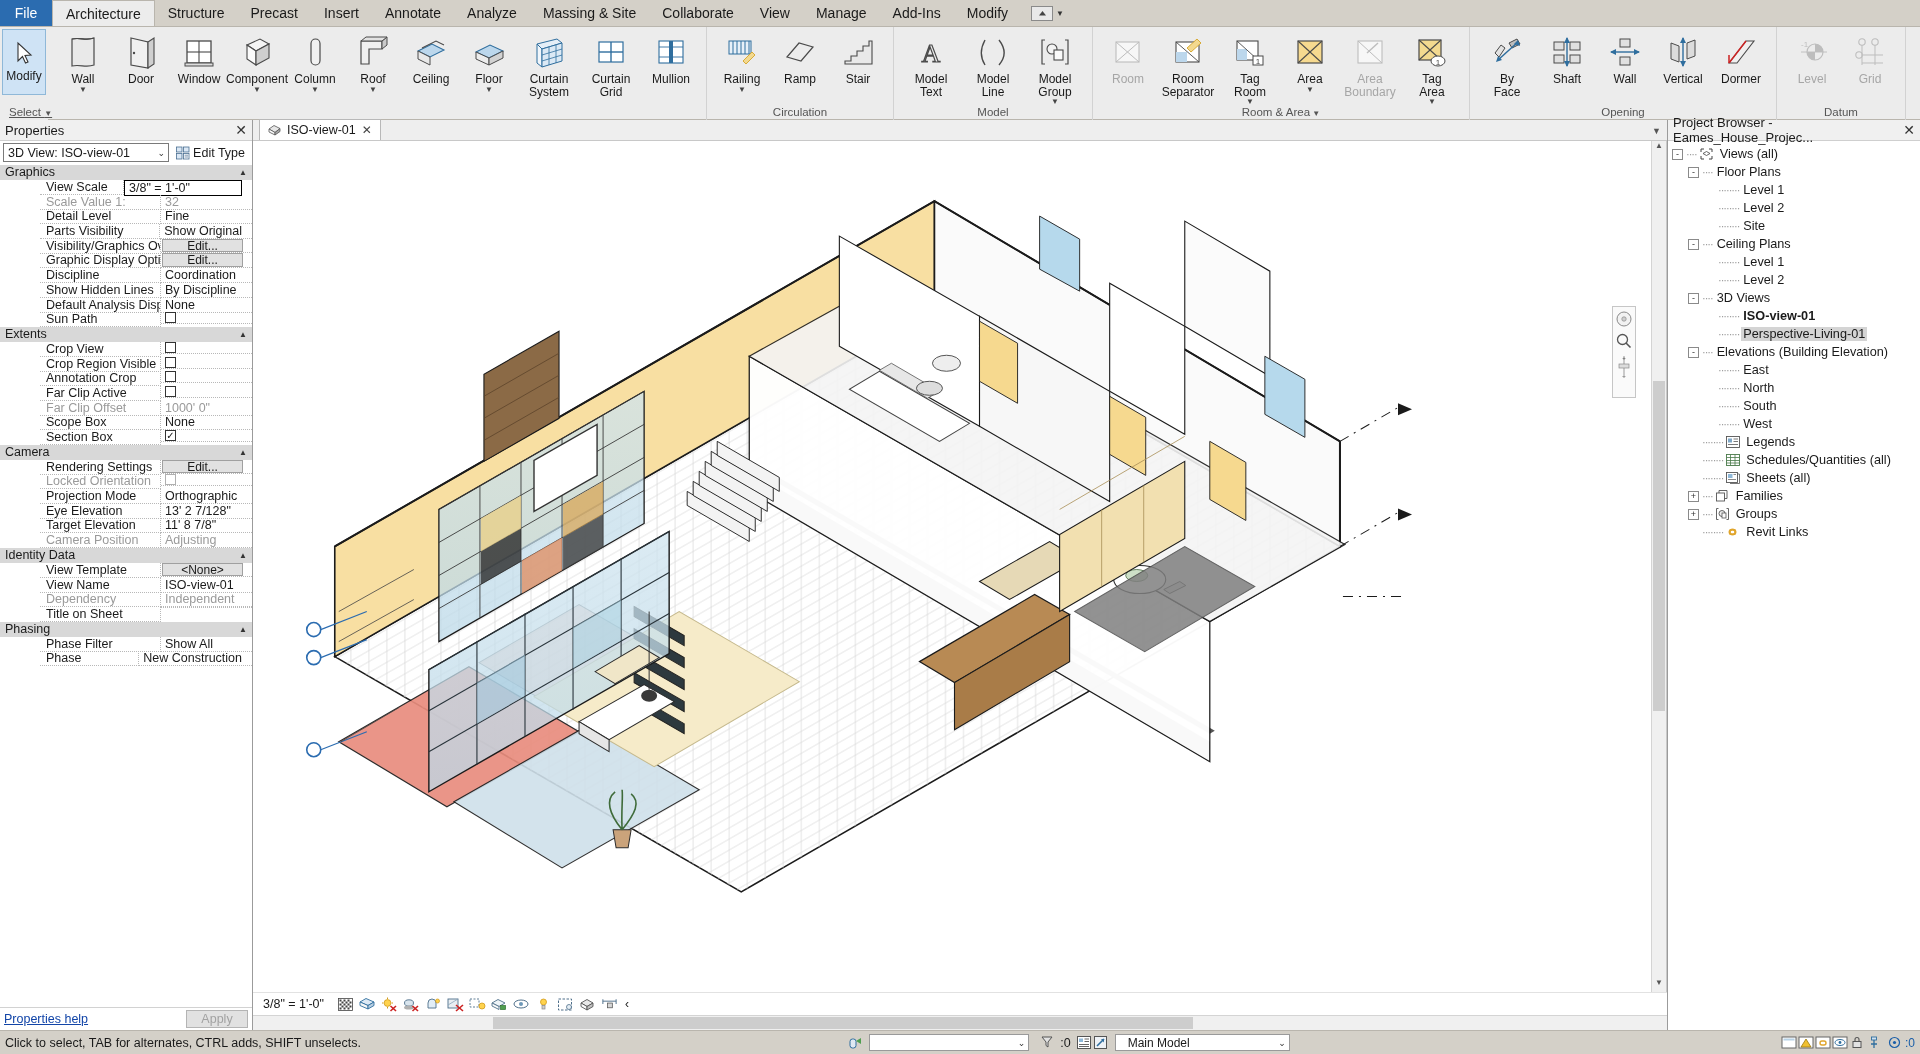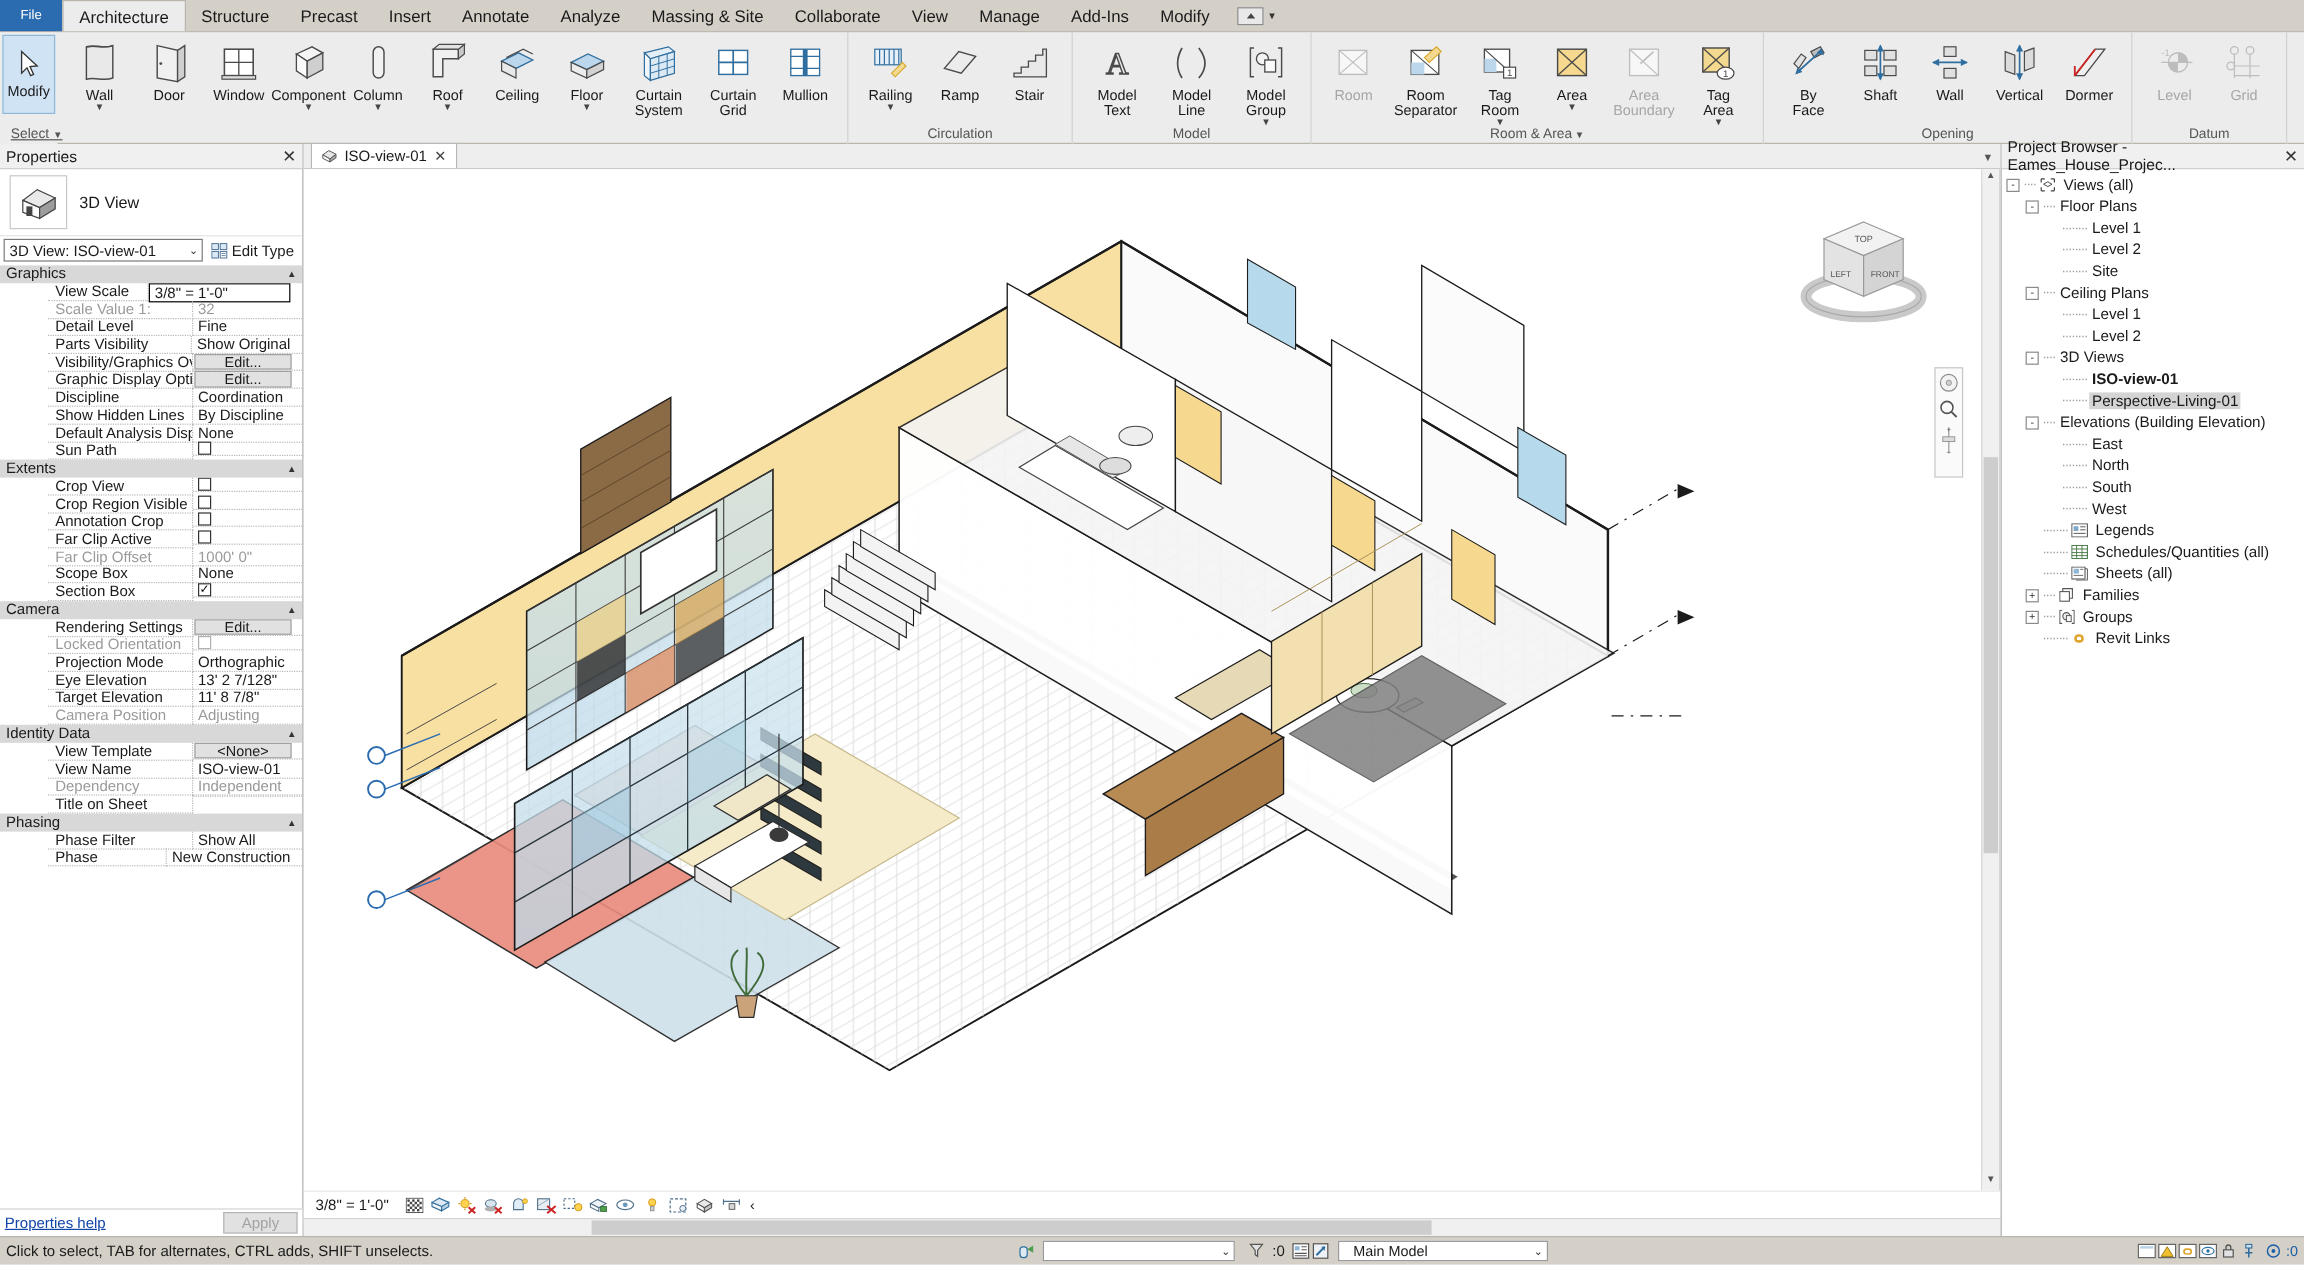--- a/index.html
+++ b/index.html
@@ -15,21 +15,21 @@
   #app { position: relative; width: 1920px; height: 1054px; display: flex; flex-direction: column; }
 
   
   .menubar {
     height: 27px; background: #d4d0c8; display: flex; align-items: stretch;
     border-bottom: 1px solid #b9b5ad; flex: 0 0 27px;
   }
   .menubar .file-btn {
     background: #2b6cb0; color: #fff; width: 52px;
     display: flex; align-items: center; justify-content: center;
-    font-size: 11px;
+    font-size: 14px;
   }
   .menubar .mtab {
     padding: 0 13px; display: flex; align-items: center; font-size: 14px;
     color: #1a1a1a; white-space: nowrap;
   }
   .menubar .mtab.active {
     background: #ececec; border-left: 1px solid #b9b5ad; border-right: 1px solid #b9b5ad;
     border-top: 1px solid #b9b5ad;
   }
   .menubar .minim {
@@ -668,31 +668,20 @@
       </div>
   </div>
 
   <div class="workspace">
 
     <div class="props">
       <div class="palette-head">
         <span>Properties</span>
         <span class="palette-close">✕</span>
       </div>
-      <div class="prop-type">
-        <div class="thumb">
-          <svg width="38" height="32" viewBox="0 0 38 32">
-            <polygon points="6,14 18,5 33,12 20,20" fill="#e9e9e9" stroke="#444" stroke-width="1"></polygon>
-            <polygon points="6,14 20,20 20,29 6,24" fill="#fbfbfb" stroke="#444" stroke-width="1"></polygon>
-            <polygon points="20,20 33,12 33,21 20,29" fill="#9d9d9d" stroke="#444" stroke-width="1"></polygon>
-            <rect x="9" y="19" width="5" height="8" fill="#444"></rect>
-          </svg>
-        </div>
-        <div class="tname">3D View</div>
-      </div>
       <div class="prop-selector">
         <div class="prop-combo">
           <span>3D View: ISO-view-01</span>
           <span class="arr">⌄</span>
         </div>
         <div class="edit-type-btn">
           <svg width="14" height="14" viewBox="0 0 14 14">
             <rect x="0.5" y="1" width="5.5" height="5" fill="#dbe8f5" stroke="#4a6f92" stroke-width="0.8"></rect>
             <rect x="7.5" y="1" width="5.5" height="5" fill="#dbe8f5" stroke="#4a6f92" stroke-width="0.8"></rect>
             <rect x="0.5" y="7.5" width="5.5" height="5.5" fill="#dbe8f5" stroke="#4a6f92" stroke-width="0.8"></rect>
@@ -1053,32 +1042,20 @@
             <line x1="42" y1="608" x2="88" y2="590" stroke="#2b6cb0" stroke-width="1.2"></line>
           </g>
 
           <g stroke="#444" stroke-width="0.8">
             <line x1="60" y1="470" x2="135" y2="428"></line>
             <line x1="60" y1="500" x2="135" y2="458"></line>
             <line x1="62" y1="600" x2="120" y2="566"></line>
           </g>
         </svg>
 
-        <div class="nav-cube">
-          <svg width="110" height="105" viewBox="0 0 110 105">
-            <ellipse cx="55" cy="76" rx="48" ry="17" fill="none" stroke="#c9c9c9" stroke-width="9"></ellipse>
-            <ellipse cx="55" cy="76" rx="48" ry="17" fill="none" stroke="#a9a9a9" stroke-width="1"></ellipse>
-            <polygon points="55,14 88,28 55,42 22,28" fill="#f2f2f2" stroke="#9a9a9a" stroke-width="1"></polygon>
-            <polygon points="22,28 55,42 55,76 22,62" fill="#e3e3e3" stroke="#9a9a9a" stroke-width="1"></polygon>
-            <polygon points="55,42 88,28 88,62 55,76" fill="#d4d4d4" stroke="#9a9a9a" stroke-width="1"></polygon>
-            <text x="55" y="31" font-size="7.5" fill="#555" text-anchor="middle" font-family="Liberation Sans, sans-serif">TOP</text>
-            <text x="36" y="60" font-size="7" fill="#555" text-anchor="middle" font-family="Liberation Sans, sans-serif">LEFT</text>
-            <text x="73" y="60" font-size="7" fill="#555" text-anchor="middle" font-family="Liberation Sans, sans-serif">FRONT</text>
-          </svg>
-        </div>
 
         <div class="nav-wheelbar">
           <svg width="18" height="18" viewBox="0 0 18 18">
             <circle cx="9" cy="9" r="7" fill="#f2f2f2" stroke="#8a8a8a" stroke-width="1"></circle>
             <circle cx="9" cy="9" r="2.2" fill="#cfcfcf" stroke="#8a8a8a" stroke-width="0.7"></circle>
           </svg>
           <svg width="18" height="18" viewBox="0 0 18 18">
             <circle cx="7.5" cy="7.5" r="5" fill="none" stroke="#555" stroke-width="1.3"></circle>
             <line x1="11" y1="11" x2="15.5" y2="15.5" stroke="#555" stroke-width="1.6"></line>
           </svg>

